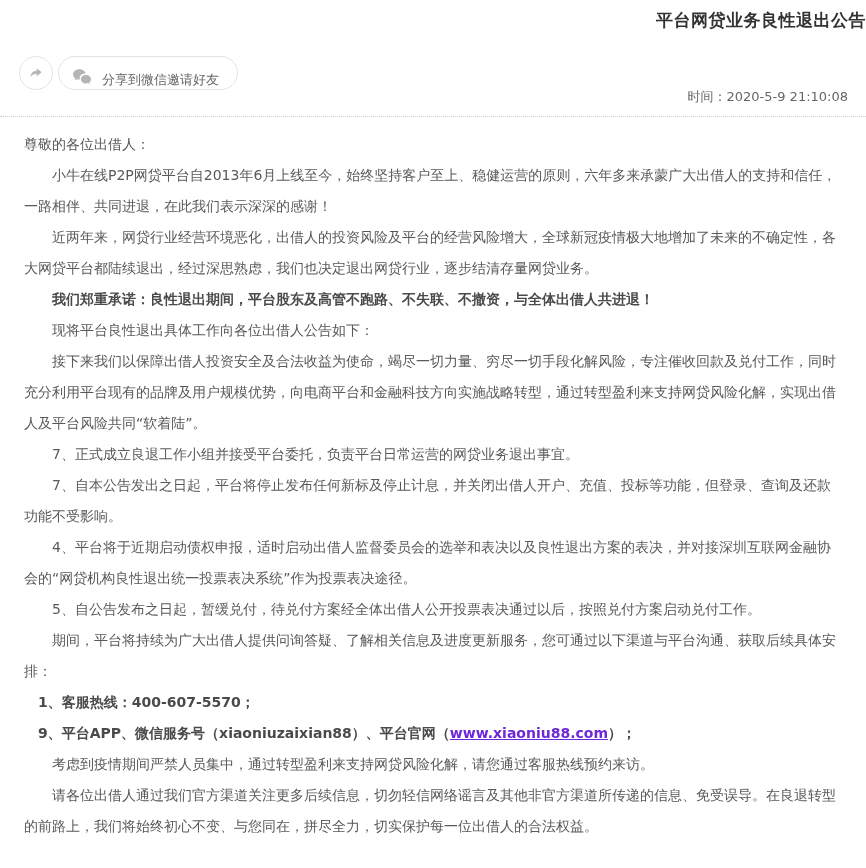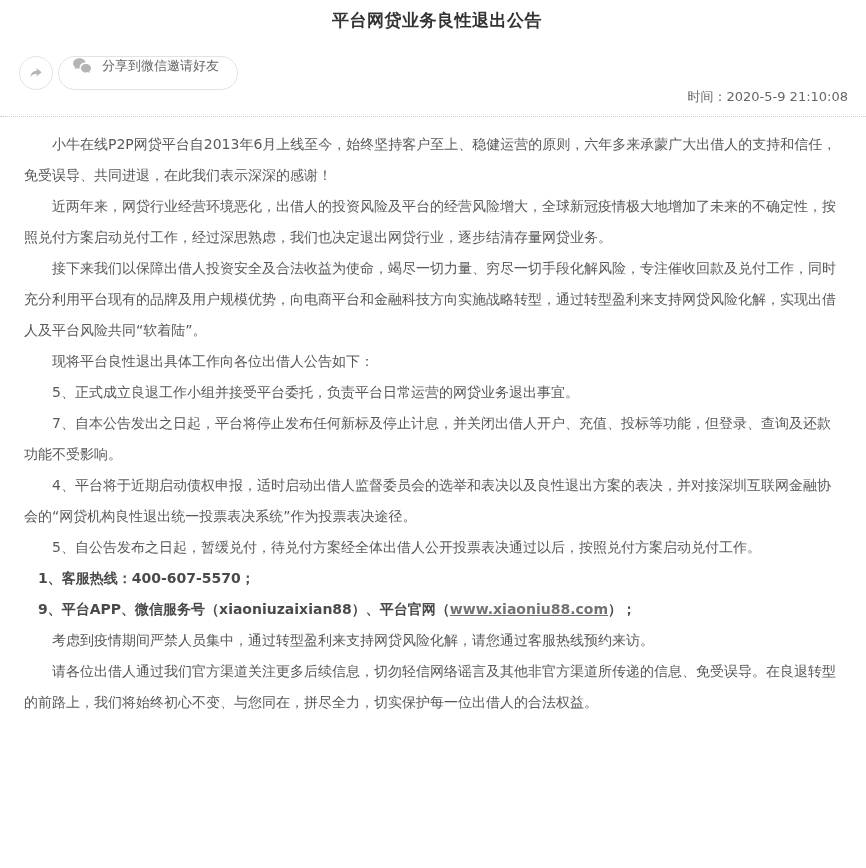--- a/index.html
+++ b/index.html
@@ -8,21 +8,21 @@
     width: 866px; height: 868px;
     background: #ffffff;
     overflow: hidden;
     font-family: "DejaVu Sans", "Liberation Sans", sans-serif;
   }
   .page { width: 866px; height: 868px; background: #fff; }
 
   .title {
     margin: 0;
     padding-top: 9px;
-    text-align: center;
+    text-align: right;
     font-size: 17px;
     font-weight: bold;
     color: #333333;
     letter-spacing: 0.5px;
     padding-left: 8px;
   }
 
   .share-bar {
     display: flex;
     justify-content: space-between;
@@ -36,21 +36,21 @@
     border: 1px solid #e3e3e3;
     background: #fff;
     display: flex; align-items: center; justify-content: center;
     padding: 0; cursor: pointer;
   }
   .btn-pill {
     height: 34px;
     border-radius: 17px;
     border: 1px solid #e3e3e3;
     background: #fff;
-    display: flex; align-items: flex-start; gap: 9px;
+    display: flex; align-items: flex-end; gap: 9px;
     padding: 0 18px 0 12px;
     color: #666666;
     font-size: 13px;
     font-family: "DejaVu Sans", "Liberation Sans", sans-serif;
     cursor: pointer;
     white-space: nowrap;
   }
   .timestamp { color: #666666; font-size: 13px; padding-right: 6px; margin-top: 48px; }
 
   .divider {
@@ -66,21 +66,21 @@
   }
   .article p {
     margin: 0;
     line-height: 31px;
     text-indent: 2em;
   }
   .article p.no-indent { text-indent: 0; }
   .article p.indent-1 { text-indent: 1em; }
   .article p.bold { font-weight: bold; color: #4a4a4a; }
   .link {
-    color: #737373;
+    color: #6d28d9;
     text-decoration: underline;
     font-weight: bold;
     cursor: pointer;
   }
   .icon-svg { display: block; }
 </style>
 </head>
 <body>
 
 <div class="page">
@@ -105,28 +105,31 @@
         </span>
         <span>分享到微信邀请好友</span>
       </button>
     </div>
     <div class="timestamp"><span>时间：</span><span>2020-5-9 21:10:08</span></div>
   </div>
 
   <hr class="divider">
 
   <div class="article">
-    <p>小牛在线P2P网贷平台自2013年6月上线至今，始终坚持客户至上、稳健运营的原则，六年多来承蒙广大出借人的支持和信任，免受误导、共同进退，在此我们表示深深的感谢！</p>
-    <p>近两年来，网贷行业经营环境恶化，出借人的投资风险及平台的经营风险增大，全球新冠疫情极大地增加了未来的不确定性，按照兑付方案启动兑付工作，经过深思熟虑，我们也决定退出网贷行业，逐步结清存量网贷业务。</p>
+    <p class="no-indent">尊敬的各位出借人：</p>
+    <p>小牛在线P2P网贷平台自2013年6月上线至今，始终坚持客户至上、稳健运营的原则，六年多来承蒙广大出借人的支持和信任，一路相伴、共同进退，在此我们表示深深的感谢！</p>
+    <p>近两年来，网贷行业经营环境恶化，出借人的投资风险及平台的经营风险增大，全球新冠疫情极大地增加了未来的不确定性，各大网贷平台都陆续退出，经过深思熟虑，我们也决定退出网贷行业，逐步结清存量网贷业务。</p>
+    <p class="bold">我们郑重承诺：良性退出期间，平台股东及高管不跑路、不失联、不撤资，与全体出借人共进退！</p>
+    <p>现将平台良性退出具体工作向各位出借人公告如下：</p>
     <p>接下来我们以保障出借人投资安全及合法收益为使命，竭尽一切力量、穷尽一切手段化解风险，专注催收回款及兑付工作，同时充分利用平台现有的品牌及用户规模优势，向电商平台和金融科技方向实施战略转型，通过转型盈利来支持网贷风险化解，实现出借人及平台风险共同“软着陆”。</p>
-    <p>现将平台良性退出具体工作向各位出借人公告如下：</p>
-    <p>5、正式成立良退工作小组并接受平台委托，负责平台日常运营的网贷业务退出事宜。</p>
+    <p>7、正式成立良退工作小组并接受平台委托，负责平台日常运营的网贷业务退出事宜。</p>
     <p>7、自本公告发出之日起，平台将停止发布任何新标及停止计息，并关闭出借人开户、充值、投标等功能，但登录、查询及还款功能不受影响。</p>
     <p>4、平台将于近期启动债权申报，适时启动出借人监督委员会的选举和表决以及良性退出方案的表决，并对接深圳互联网金融协会的“网贷机构良性退出统一投票表决系统”作为投票表决途径。</p>
     <p>5、自公告发布之日起，暂缓兑付，待兑付方案经全体出借人公开投票表决通过以后，按照兑付方案启动兑付工作。</p>
+    <p>期间，平台将持续为广大出借人提供问询答疑、了解相关信息及进度更新服务，您可通过以下渠道与平台沟通、获取后续具体安排：</p>
     <p class="bold indent-1">1、客服热线：400-607-5570；</p>
     <p class="bold indent-1"><span>9、平台APP、微信服务号（xiaoniuzaixian88）、平台官网（</span><a class="link">www.xiaoniu88.com</a><span>）；</span></p>
     <p>考虑到疫情期间严禁人员集中，通过转型盈利来支持网贷风险化解，请您通过客服热线预约来访。</p>
     <p>请各位出借人通过我们官方渠道关注更多后续信息，切勿轻信网络谣言及其他非官方渠道所传递的信息、免受误导。在良退转型的前路上，我们将始终初心不变、与您同在，拼尽全力，切实保护每一位出借人的合法权益。</p>
 
   </div>
 
 </div>
 
 </body></html>

